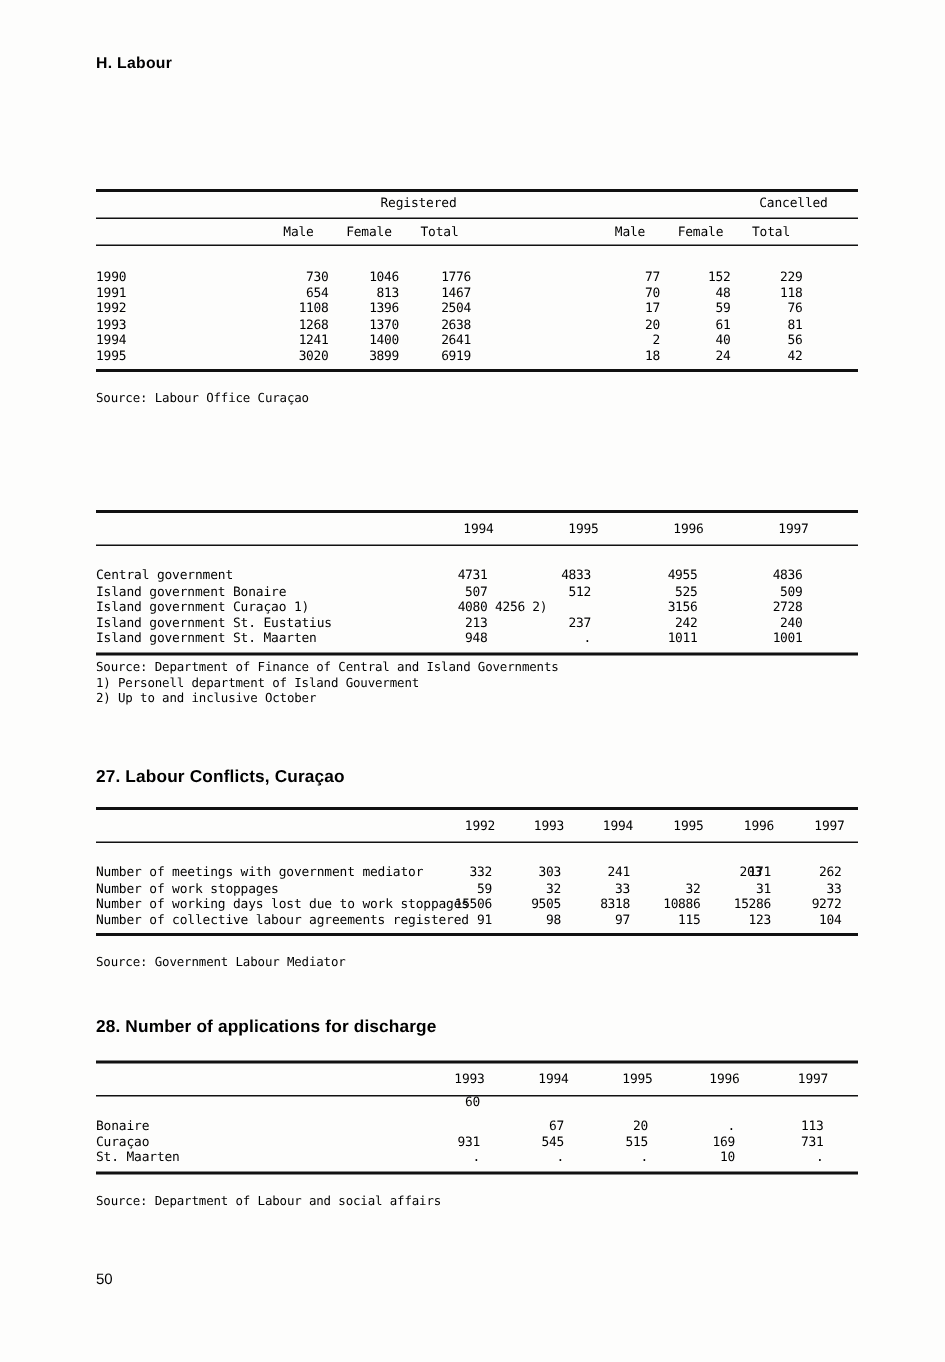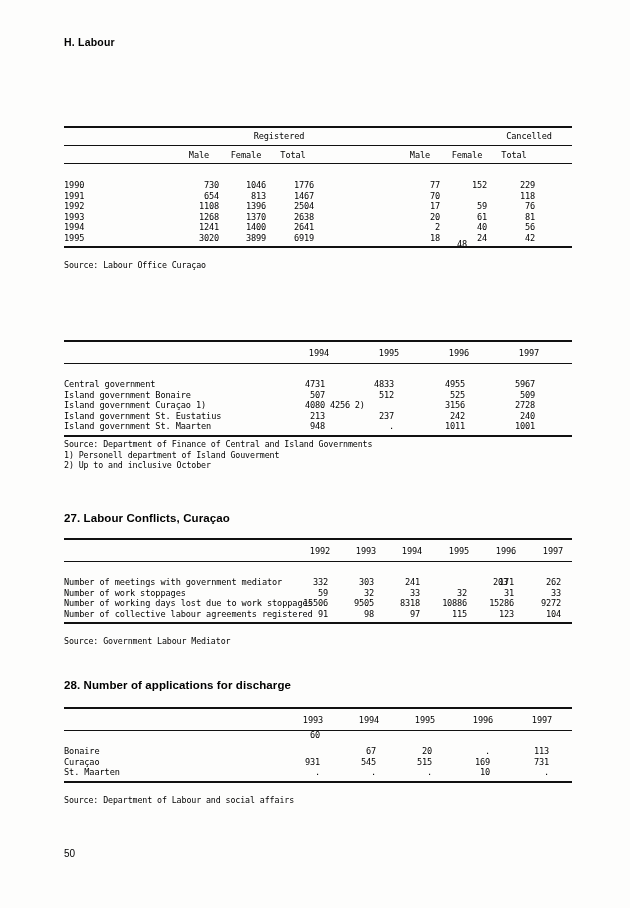--- a/index.html
+++ b/index.html
@@ -168,21 +168,21 @@
     <div class="num" style="top:107px;  left:195px; width:55px;">6919</div>
 
     <div class="num" style="top:54px;  left:321px; width:55px;">77</div>
     <div class="num" style="top:64.6px; left:321px; width:55px;">70</div>
     <div class="num" style="top:75.2px; left:321px; width:55px;">17</div>
     <div class="num" style="top:85.8px; left:321px; width:55px;">20</div>
     <div class="num" style="top:96.4px; left:321px; width:55px;">2</div>
     <div class="num" style="top:107px;  left:321px; width:55px;">18</div>
 
     <div class="num" style="top:54px;  left:368px; width:55px;">152</div>
-    <div class="num" style="top:64.6px; left:348px; width:55px;margin-top:48px;">48</div>
+    <div class="num" style="top:64.6px; left:368px; width:55px;">48</div>
     <div class="num" style="top:75.2px; left:368px; width:55px;">59</div>
     <div class="num" style="top:85.8px; left:368px; width:55px;">61</div>
     <div class="num" style="top:96.4px; left:368px; width:55px;">40</div>
     <div class="num" style="top:107px;  left:368px; width:55px;">24</div>
 
     <div class="num" style="top:54px;  left:416px; width:55px;">229</div>
     <div class="num" style="top:64.6px; left:416px; width:55px;">118</div>
     <div class="num" style="top:75.2px; left:416px; width:55px;">76</div>
     <div class="num" style="top:85.8px; left:416px; width:55px;">81</div>
     <div class="num" style="top:96.4px; left:416px; width:55px;">56</div>
@@ -221,21 +221,21 @@
     <div class="num" style="top:60.2px; left:266px; width:78px; text-align:left; padding-left:0;">4256 2)</div>
     <div class="num" style="top:70.8px; left:266px; width:64px;">237</div>
     <div class="num" style="top:81.4px; left:266px; width:64px;">.</div>
 
     <div class="num" style="top:39px;   left:346px; width:55px;">4955</div>
     <div class="num" style="top:49.6px; left:346px; width:55px;">525</div>
     <div class="num" style="top:60.2px; left:346px; width:55px;">3156</div>
     <div class="num" style="top:70.8px; left:346px; width:55px;">242</div>
     <div class="num" style="top:81.4px; left:346px; width:55px;">1011</div>
 
-    <div class="num" style="top:39px;   left:416px; width:55px;">5967</div>
+    <div class="num" style="top:39px;   left:416px; width:55px;">4836</div>
     <div class="num" style="top:49.6px; left:416px; width:55px;">509</div>
     <div class="num" style="top:60.2px; left:416px; width:55px;">2728</div>
     <div class="num" style="top:70.8px; left:416px; width:55px;">240</div>
     <div class="num" style="top:81.4px; left:416px; width:55px;">1001</div>
 
     <div class="rule thick" style="top:95px;"></div>
 
     <div class="source" style="top:99px;">Source: Department of Finance of Central and Island Governments</div>
     <div class="footnote" style="top:109.6px;">1) Personell department of Island Gouverment</div>
     <div class="footnote" style="top:120.2px;">2) Up to and inclusive October</div>

